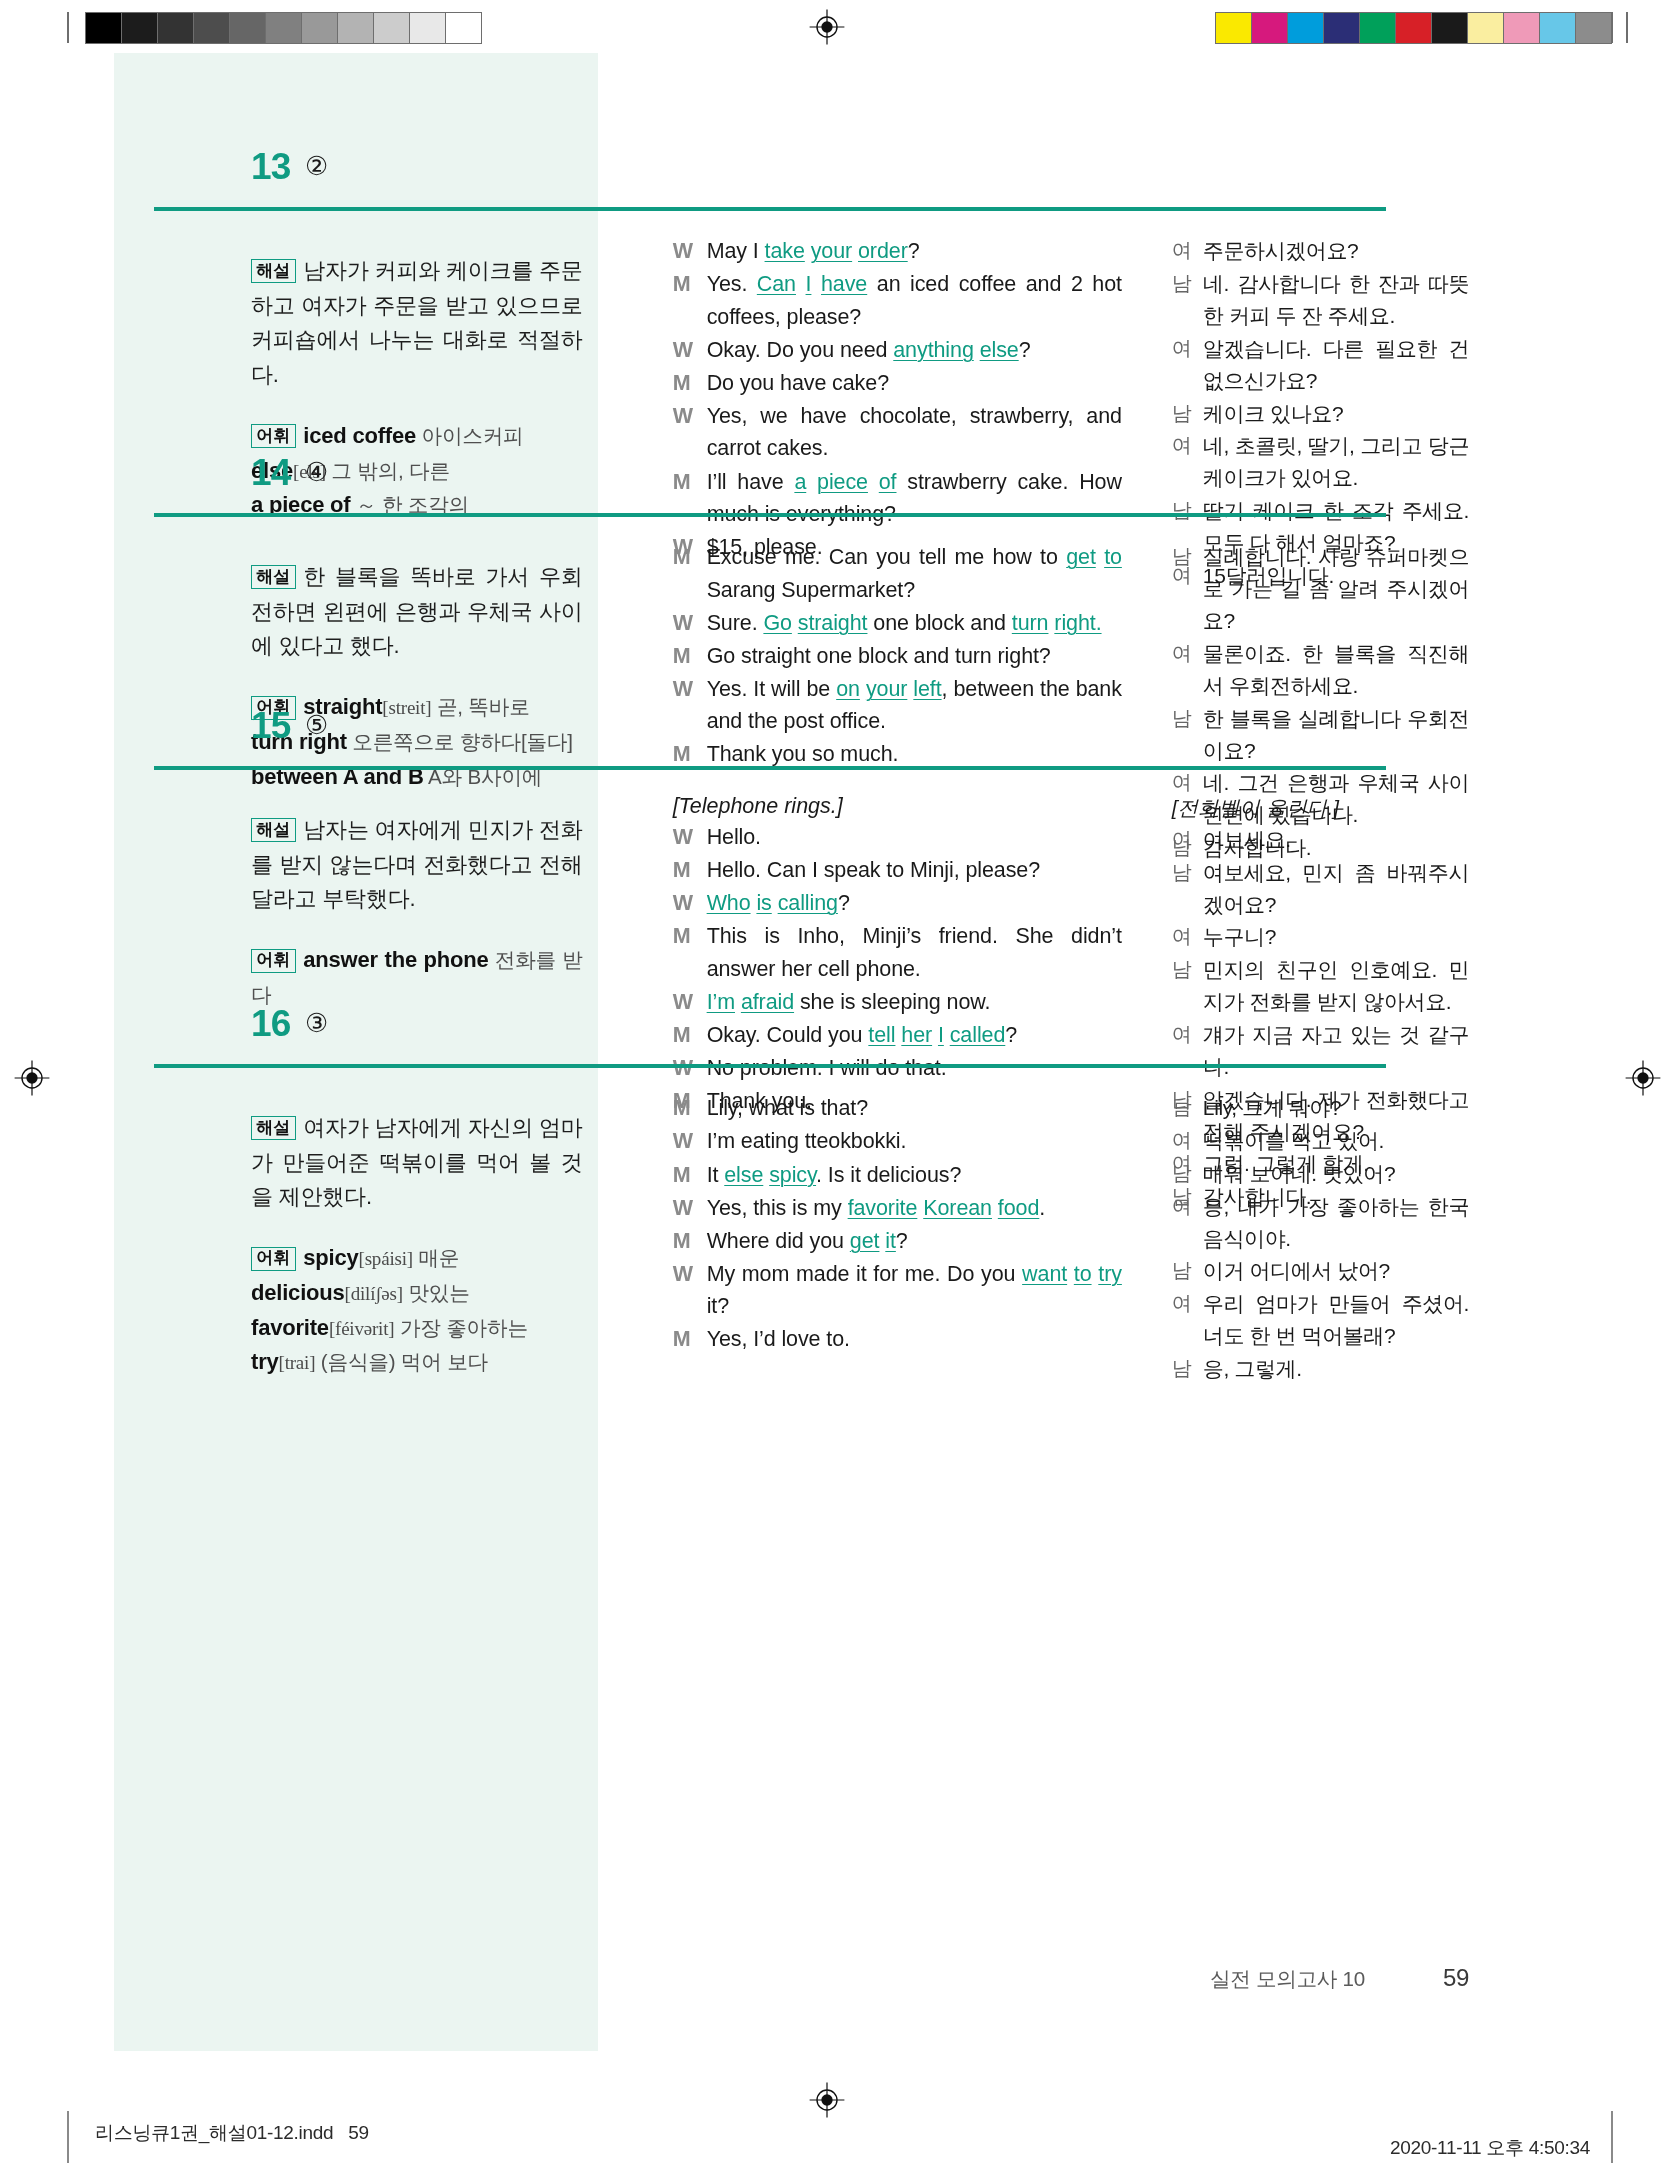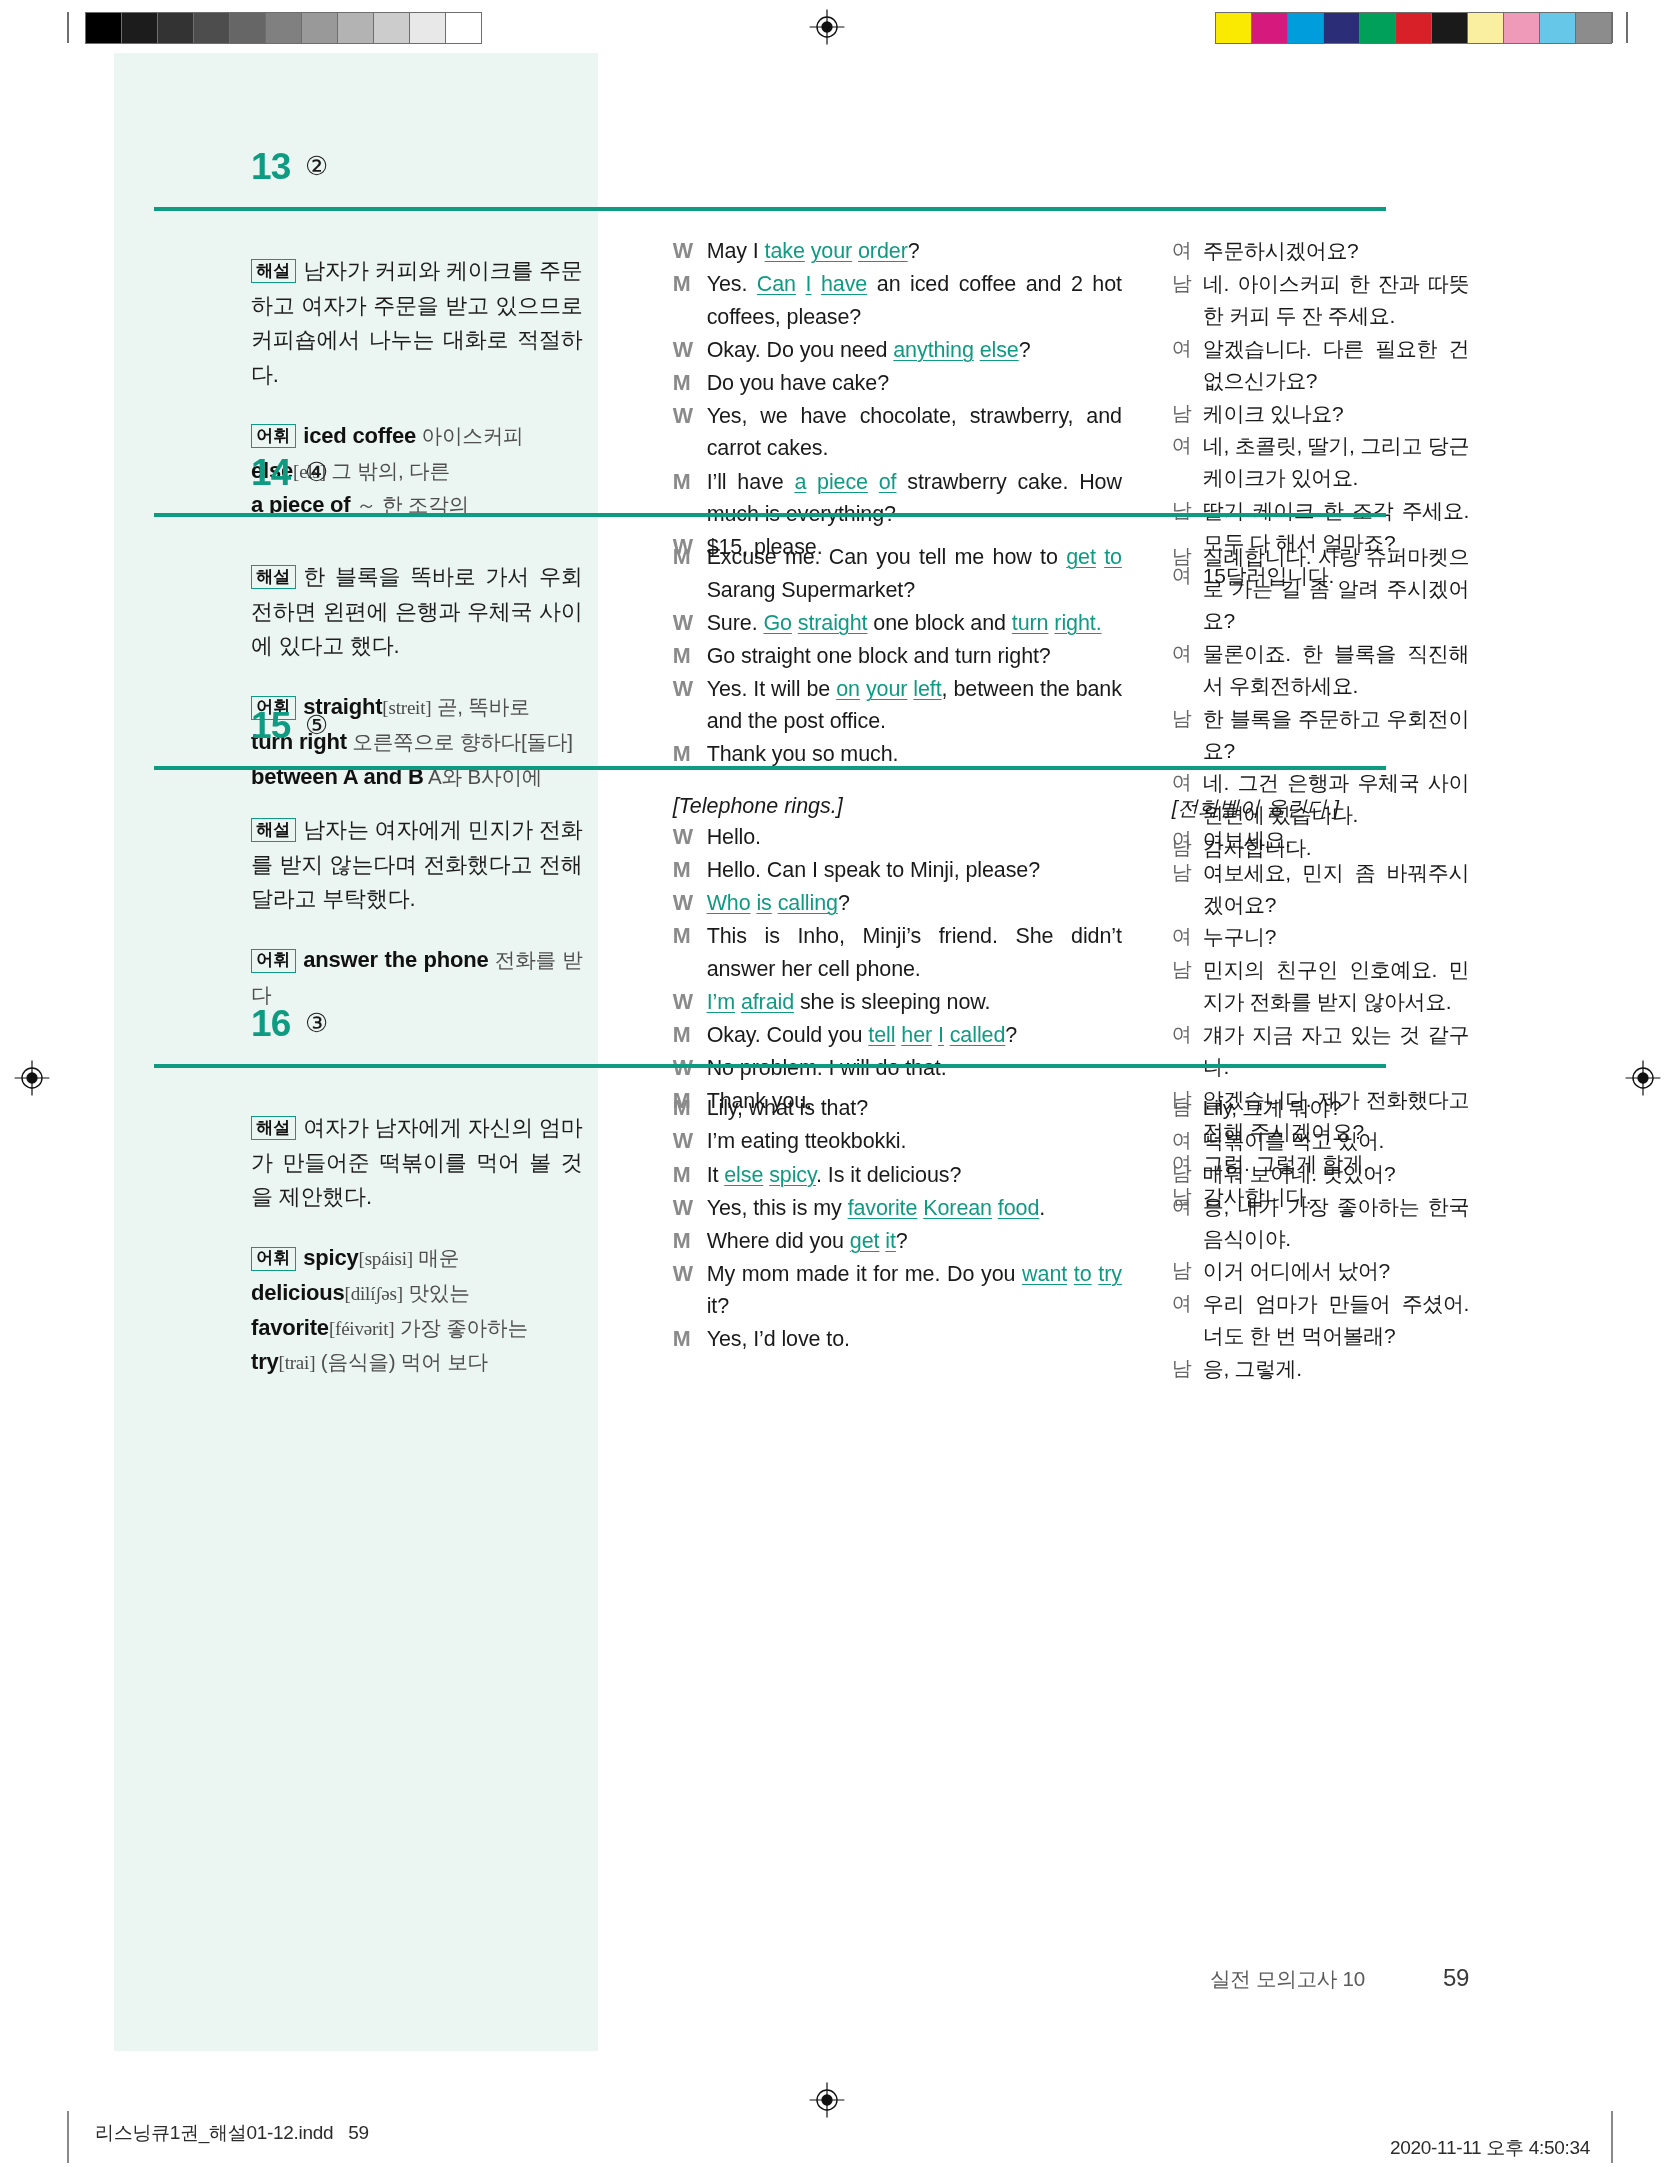--- a/index.html
+++ b/index.html
@@ -219,21 +219,21 @@
               <div class="utt">$15, please.</div>
             </div>
           </div>
           <div class="col-right">
             <div class="line">
               <div class="spk kr-spk">여</div>
               <div class="utt kr-utt">주문하시겠어요?</div>
             </div>
             <div class="line">
               <div class="spk kr-spk">남</div>
-              <div class="utt kr-utt">네. 아이스커피 한 잔과 따뜻한 커피 두 잔 주세요.</div>
+              <div class="utt kr-utt">네. 감사합니다 한 잔과 따뜻한 커피 두 잔 주세요.</div>
             </div>
             <div class="line">
               <div class="spk kr-spk">여</div>
               <div class="utt kr-utt">알겠습니다. 다른 필요한 건 없으신가요?</div>
             </div>
             <div class="line">
               <div class="spk kr-spk">남</div>
               <div class="utt kr-utt">케이크 있나요?</div>
             </div>
             <div class="line">
@@ -288,21 +288,21 @@
             <div class="line">
               <div class="spk kr-spk">남</div>
               <div class="utt kr-utt">실례합니다. 사랑 슈퍼마켓으로 가는 길 좀 알려 주시겠어요?</div>
             </div>
             <div class="line">
               <div class="spk kr-spk">여</div>
               <div class="utt kr-utt">물론이죠. 한 블록을 직진해서 우회전하세요.</div>
             </div>
             <div class="line">
               <div class="spk kr-spk">남</div>
-              <div class="utt kr-utt">한 블록을 주문하고 우회전이요?</div>
+              <div class="utt kr-utt">한 블록을 실례합니다 우회전이요?</div>
             </div>
             <div class="line">
               <div class="spk kr-spk">여</div>
               <div class="utt kr-utt">네. 그건 은행과 우체국 사이 왼편에 있습니다.</div>
             </div>
             <div class="line">
               <div class="spk kr-spk">남</div>
               <div class="utt kr-utt">감사합니다.</div>
             </div>
           </div>

